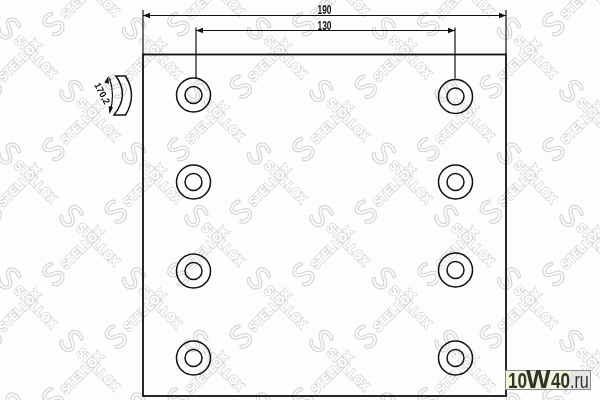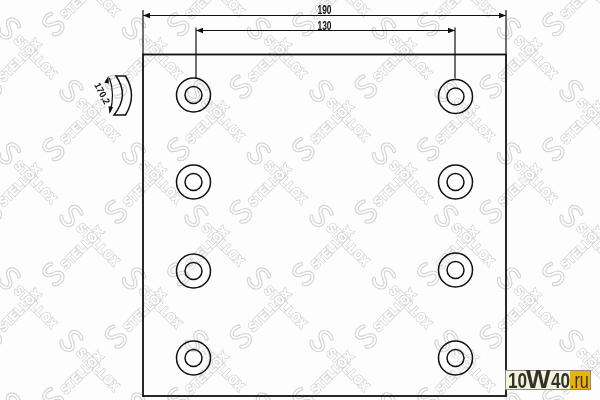--- a/index.html
+++ b/index.html
@@ -1,19 +1,19 @@
 <!DOCTYPE html>
 <html><head>
 <meta charset="utf-8">
 <style>
 html,body{margin:0;padding:0;width:600px;height:400px;background:#fdfdfd;overflow:hidden;}
 body{position:relative;font-family:"Liberation Sans",sans-serif;}
 svg{position:absolute;left:0;top:0;}
 .logo{position:absolute;left:504.5px;top:369.5px;width:84.5px;height:18.5px;border:1px solid #8a8a8a;
-background:#eab308;}
+background:#e5e5e5;}
 .logo .y{position:absolute;left:0;top:0;background:#f4f4da;height:18.5px;width:64px;}
 .logo b{position:absolute;bottom:-4.2px;color:#32322c;font-weight:bold;line-height:1.15;}
 </style>
 </head>
 <body>
 
 <svg width="600" height="400" viewBox="0 0 600 400" font-family="Liberation Sans, sans-serif">
 <g transform="translate(562.5,-40.5) rotate(45)">
       <path d="M 16.5,-10.5 C 10,-14 4.2,-10.5 5.4,-6.3 C 6.4,-3 10.4,-2.6 13,-1 C 16.6,0.9 18.2,3.8 15.4,6.6 C 12.2,9.8 6.2,8.8 4.2,5.6" fill="none" stroke="#d6d6d6" stroke-width="4.2" stroke-linecap="round"></path>
       <path d="M 16.5,-10.5 C 10,-14 4.2,-10.5 5.4,-6.3 C 6.4,-3 10.4,-2.6 13,-1 C 16.6,0.9 18.2,3.8 15.4,6.6 C 12.2,9.8 6.2,8.8 4.2,5.6" fill="none" stroke="#ffffff" stroke-width="1.7" stroke-linecap="round"></path>

